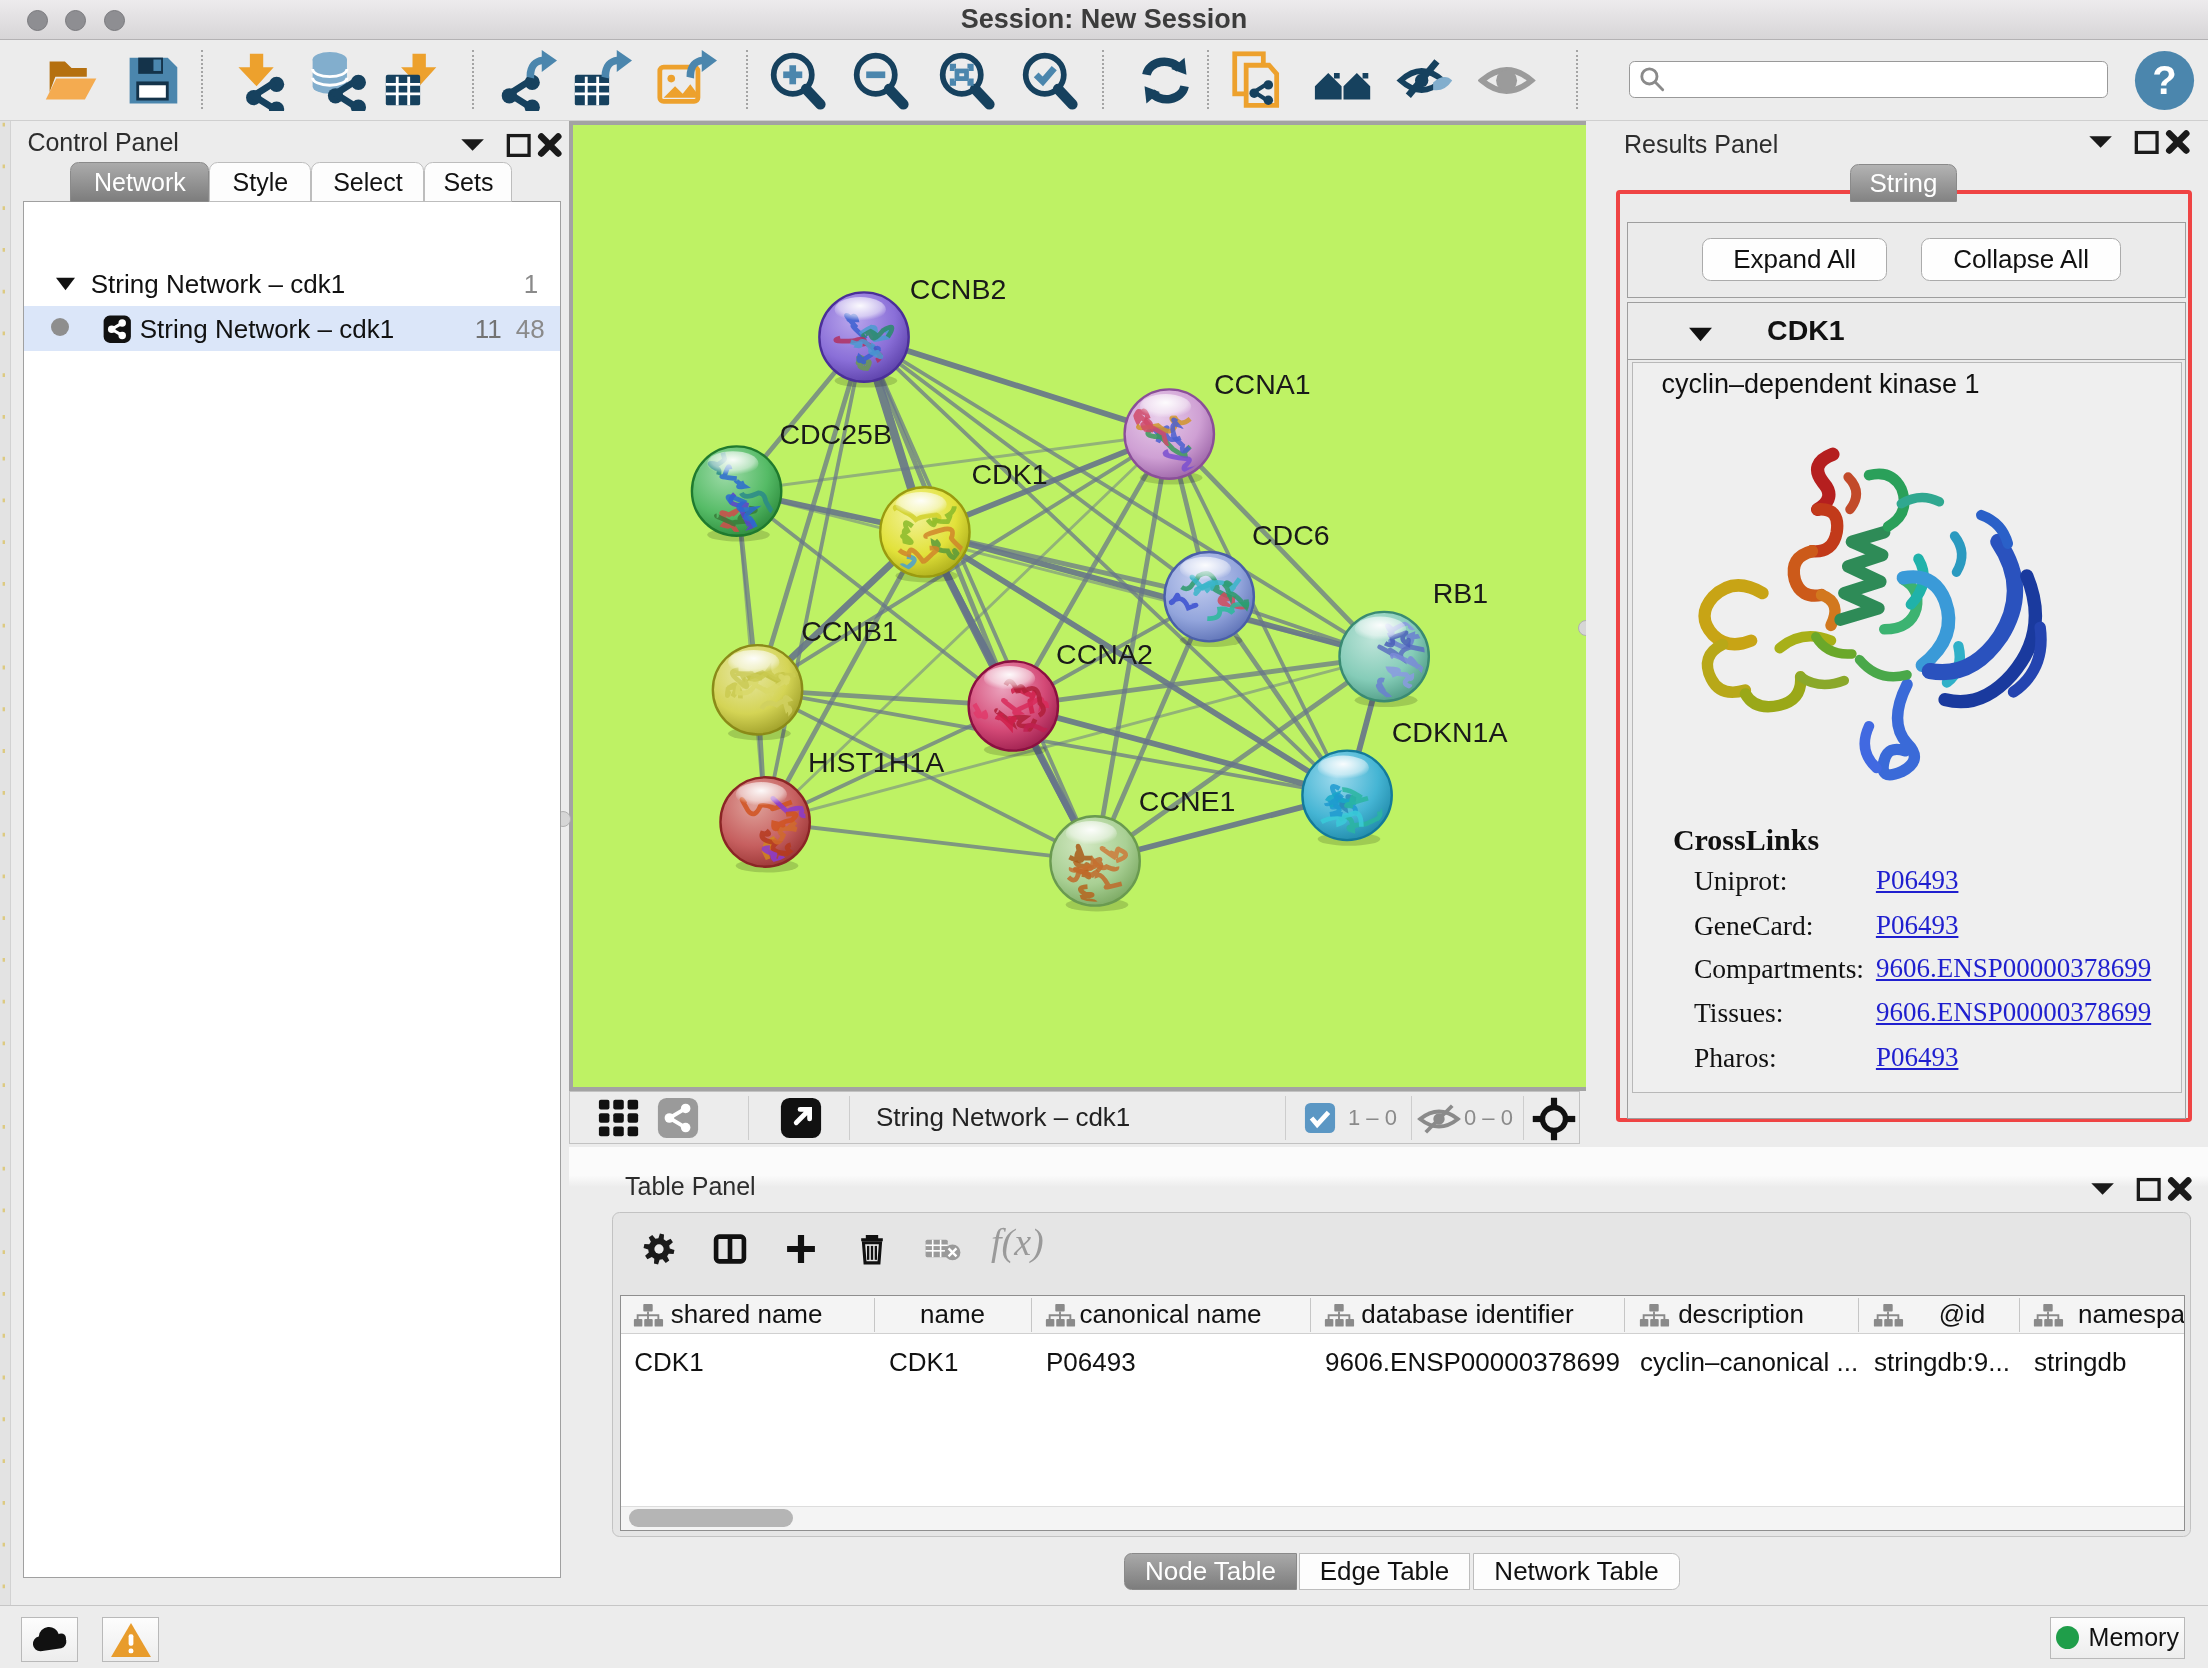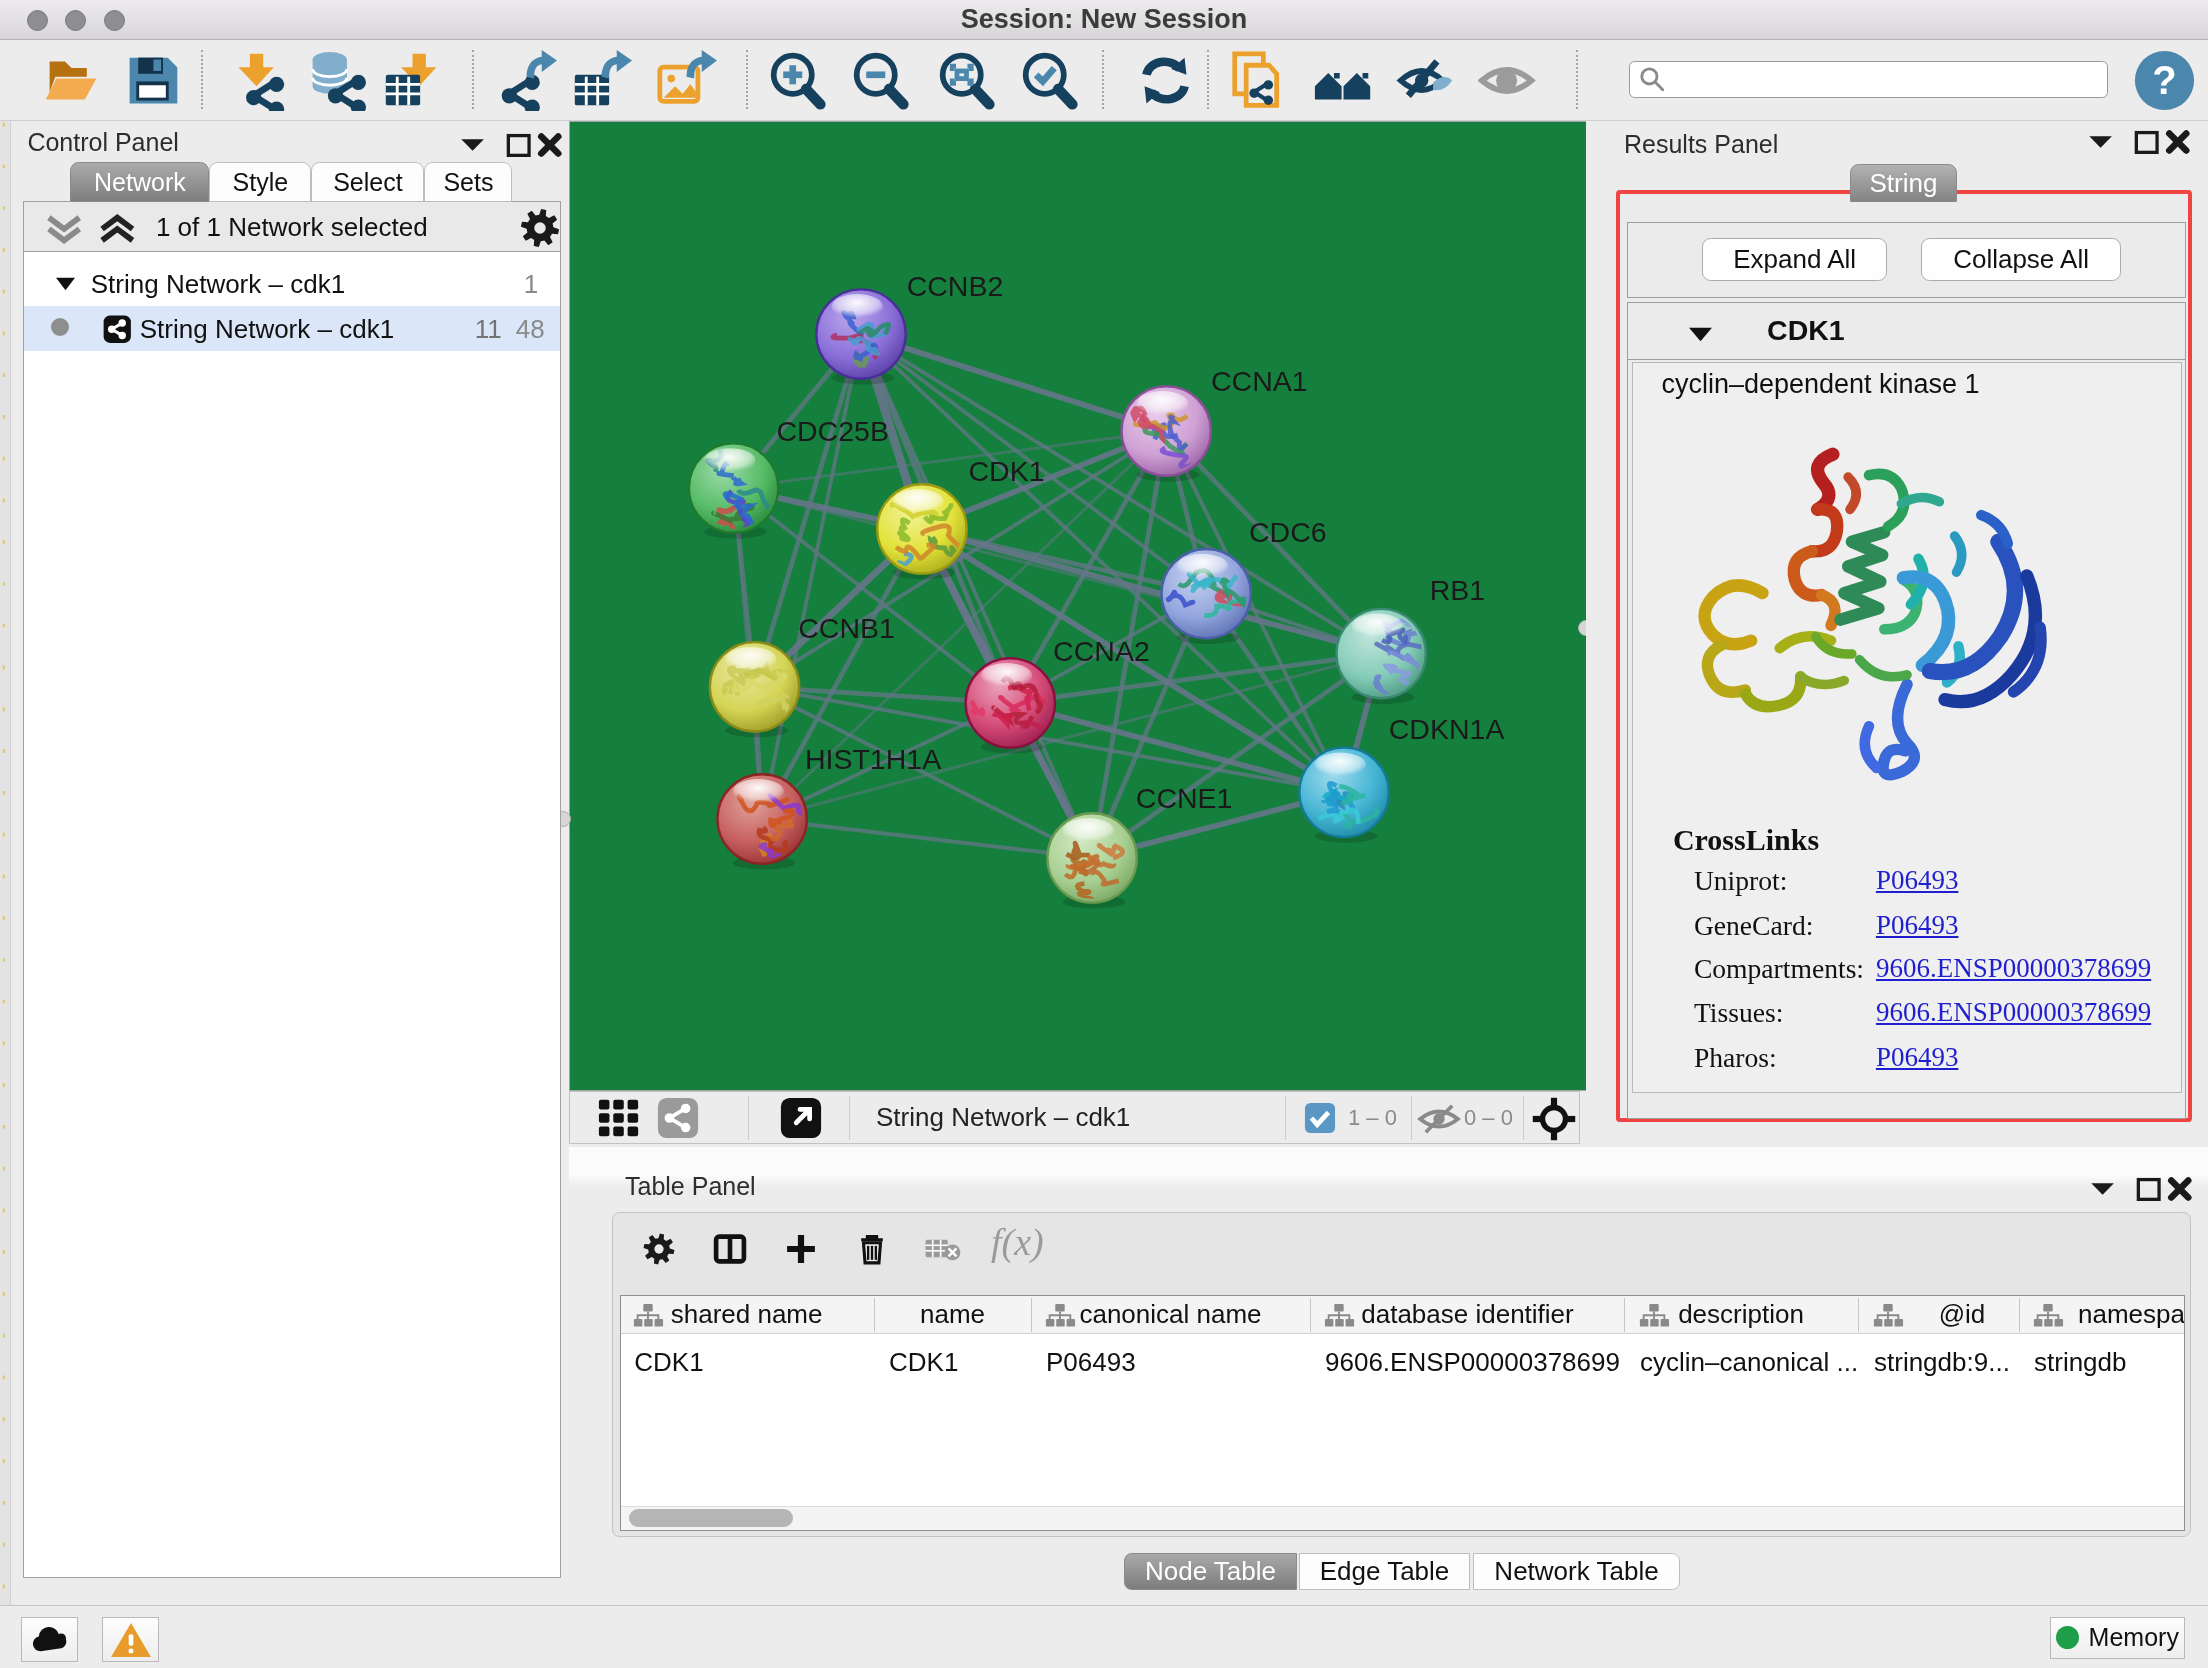--- a/index.html
+++ b/index.html
@@ -23,21 +23,21 @@
 .ptitle { position:absolute; font-size:25px; color:#2d2d2d; }
 .tab { position:absolute; top:41px; height:40px; background:#fdfdfd; border:1px solid #bdbdbd;
   border-radius:8.6px 8.6px 0 0; font-size:25px; color:#111;
   display:flex; align-items:center; justify-content:center; z-index:3; }
 .tabsel { background:linear-gradient(#ababab,#7d7d7d); color:#fff; border-color:#8a8a8a; }
 #cp-box { position:absolute; left:11.4px; top:80px; width:538px; height:1377px;
   border:1px solid #a0a0a0; background:#fff; z-index:2; }
 #cp-sub { position:absolute; left:0; top:0; width:100%; height:50px;
   background:#e9e9e9; border-bottom:1px solid #a0a0a0; }
 #netview { position:absolute; left:569px; top:121px; width:1169px; height:970px;
-  background:#15803d; border:1px solid #a3a3a3; }
+  background:#bef264; border:4px solid #a3a3a3; }
 #netbar { position:absolute; left:569px; top:1091px; width:1011px; height:53px;
   background:#ececec; border:1px solid #c2c2c2; }
 .nbsep { position:absolute; top:3.8px; height:44px; width:0; border-left:1.9px solid #cdcdcd; }
 #resultspanel { position:absolute; left:1586px; top:121px; width:623px; height:1026px; background:#ececec; }
 #rp-tab { position:absolute; left:264px; top:43px; width:107px; height:38px;
   background:linear-gradient(#b3b3b3,#838383); border:1px solid #8a8a8a;
   border-radius:8.6px 8.6px 0 0; color:#fff; font-size:26px;
   display:flex; align-items:center; justify-content:center; z-index:3; }
 #rp-outer { position:absolute; left:29.5px; top:69px; width:576px; height:932px;
   background:#ebebeb; border:4px solid #ef4444; border-radius:3.8px; z-index:2; }
@@ -256,37 +256,20 @@
 <div style="position:absolute; left:448px; top:7.6px;"><svg width="110" height="32" viewBox="0 0 116 34">
 <path d="M2 11 L26 11 L14 23 Z" fill="#1a1a1a"></path>
 <rect x="52" y="7" width="22" height="21" fill="none" stroke="#1a1a1a" stroke-width="3.5"></rect>
 <path d="M87 8 L105 26 M105 8 L87 26" stroke="#1a1a1a" stroke-width="7" stroke-linecap="round"></path>
       </svg></div>
 <div class="tab tabsel" style="left:59px; width:139px;">Network</div>
 <div class="tab" style="left:198px; width:102px;">Style</div>
 <div class="tab" style="left:300px; width:113px;">Select</div>
 <div class="tab" style="left:413px; width:88px;">Sets</div>
 <div id="cp-box">
-  <div id="cp-sub">
-    <div style="position:absolute;left:17px;top:7.6px;"><svg width="107" height="38" viewBox="0 0 112 40">
-<g stroke="#8a8a8a" stroke-width="6" fill="none">
-              <path d="M8 8 L24 20 L40 8"></path>
-              <path d="M8 20 L24 32 L40 20"></path>
-            </g>
-<g stroke="#222" stroke-width="6" fill="none">
-              <path d="M64 20 L80 8 L96 20"></path>
-              <path d="M64 32 L80 20 L96 32"></path>
-            </g>
-          </svg></div>
-    <div style="position:absolute;left:0;top:9.5px;width:100%;text-align:center;font-size:26px;color:#111;">1 of 1 Network selected</div>
-    <div style="position:absolute;left:495px;top:4.8px;"><svg width="42" height="42" viewBox="0 0 44 44">
-            <path d="M23.2 2.0 L28.5 3.1 L28.1 9.4 L31.3 11.5 L37.0 8.7 L40.0 13.3 L35.2 17.4 L36.0 21.2 L42.0 23.2 L40.9 28.5 L34.6 28.1 L32.5 31.3 L35.3 37.0 L30.7 40.0 L26.6 35.2 L22.8 36.0 L20.8 42.0 L15.5 40.9 L15.9 34.6 L12.7 32.5 L7.0 35.3 L4.0 30.7 L8.8 26.6 L8.0 22.8 L2.0 20.8 L3.1 15.5 L9.4 15.9 L11.5 12.7 L8.7 7.0 L13.3 4.0 L17.4 8.8 L21.2 8.0 Z" fill="#1a1a1a"></path>
-<circle cx="22" cy="22" r="6" fill="#e9e9e9"></circle>
-          </svg></div>
-  </div>
   <div style="position:absolute; left:0; top:59px; width:536px; height:45px;">
     <svg width="23" height="19" style="position:absolute;left:30px;top:13.3px;" viewBox="0 0 24 20">
           <path d="M2 4 L22 4 L12 17 Z" fill="#111"></path>
         </svg>
     <div style="position:absolute;left:67px;top:7.6px;font-size:26px;color:#111;">String Network – cdk1</div>
     <div style="position:absolute;left:500px;top:7.6px;font-size:26px;color:#8a8a8a;">1</div>
   </div>
   <div style="position:absolute; left:0; top:104px; width:536px; height:45px; background:#dbe6f9;">
     <div style="position:absolute;left:27px;top:12.4px;width:18px;height:18px;border-radius:50%;background:#8e8e8e;"></div>
     <div style="position:absolute;left:79px;top:8.6px;"><svg width="28.5" height="28.5" viewBox="0 0 46 46">

